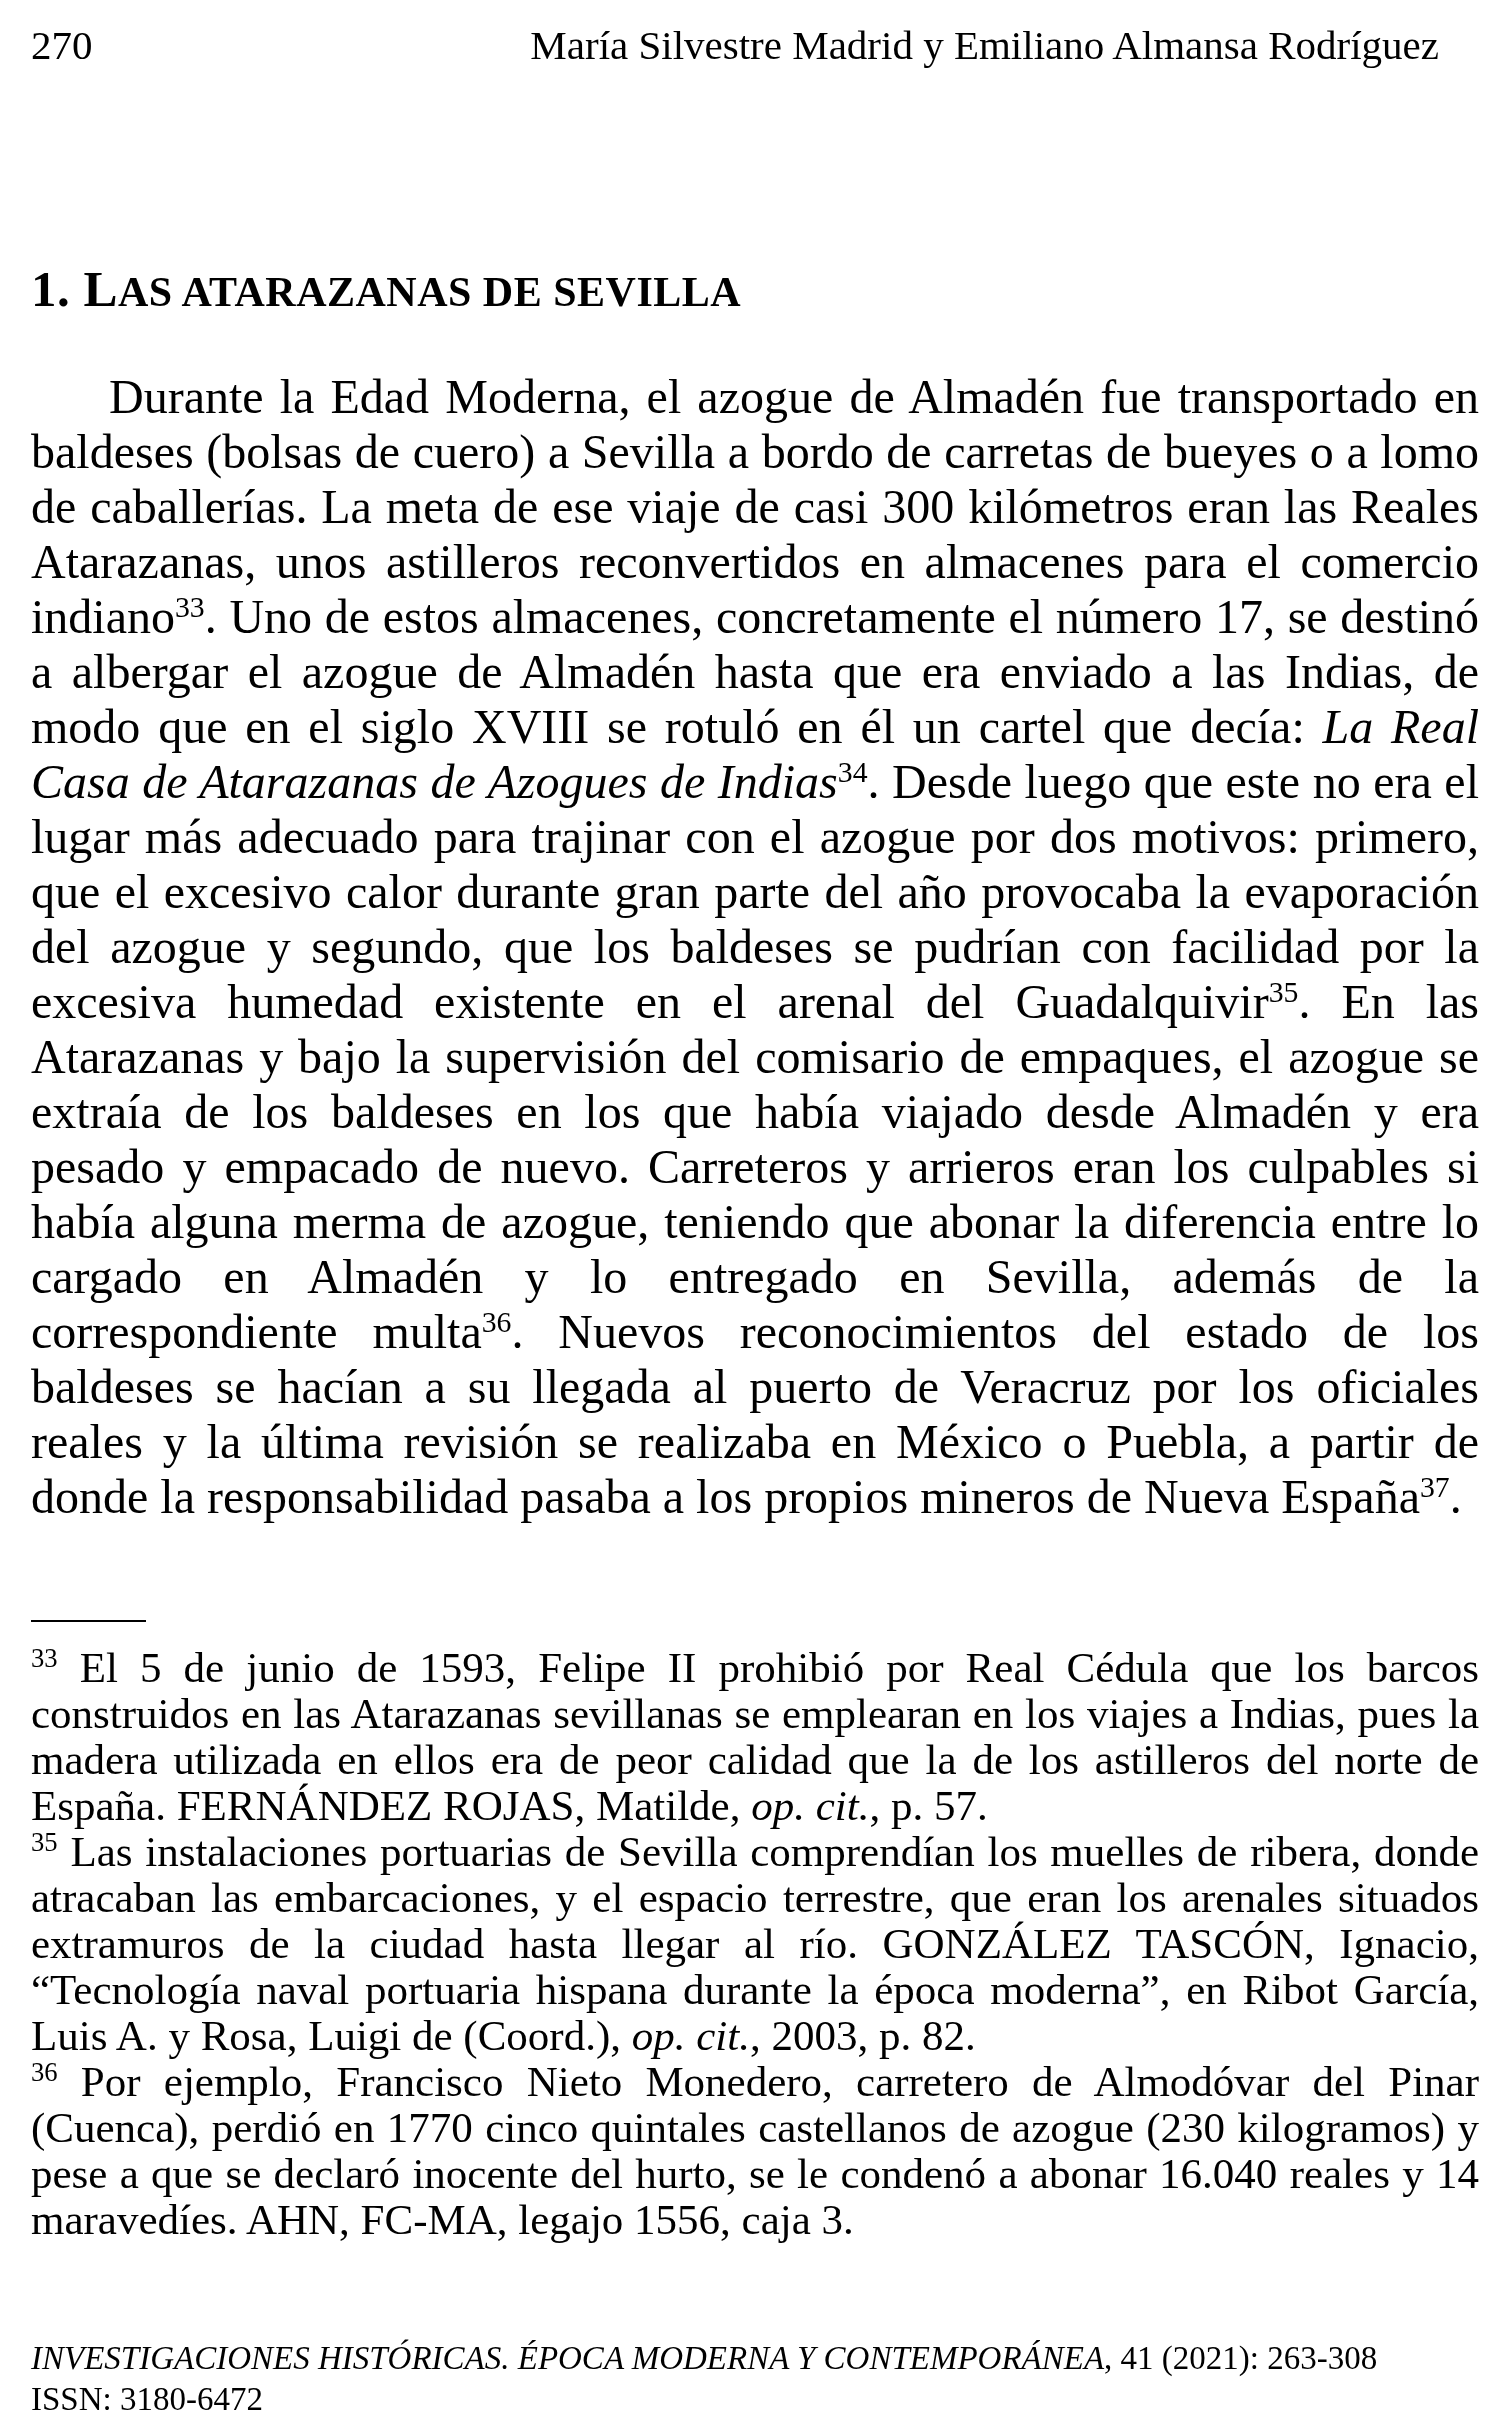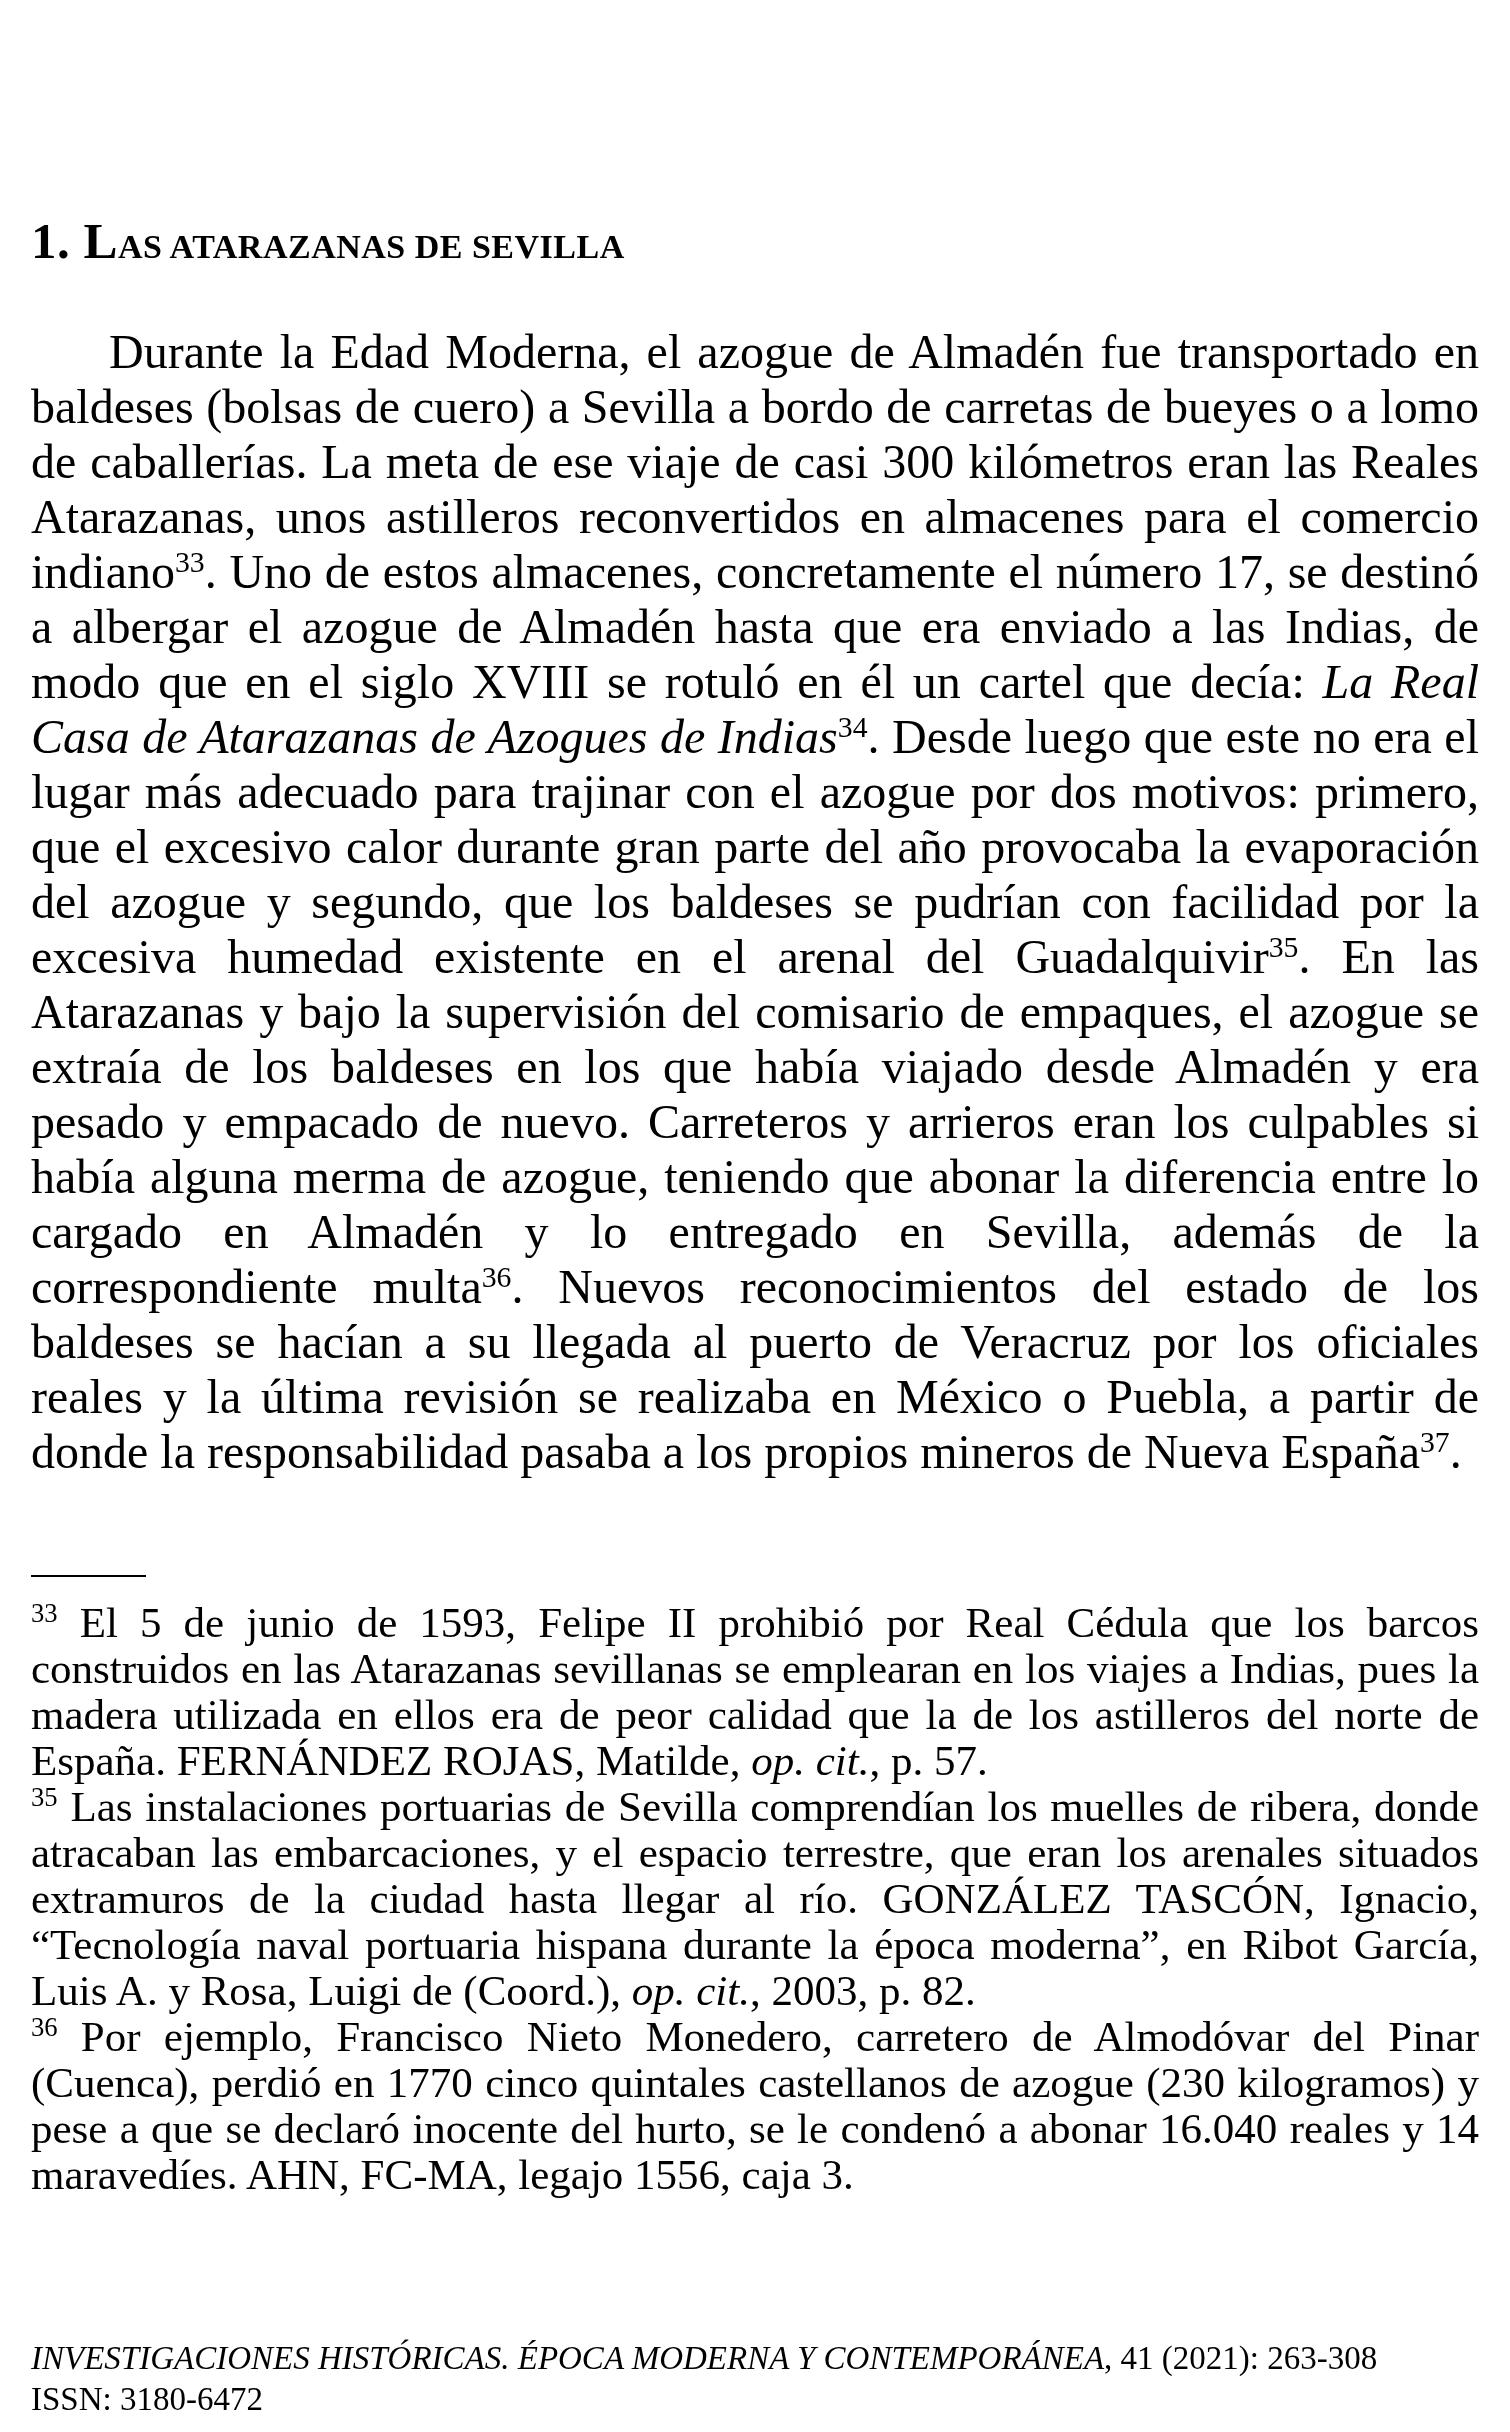--- a/index.html
+++ b/index.html
@@ -23,21 +23,21 @@
   }
   .running-header .authors { margin-right: 40px; }
   .section-heading {
     margin-top: 193px;
     font-weight: bold;
     font-size: 51px;
     line-height: 54px;
     letter-spacing: 0.5px;
   }
   .section-heading .smallcaps {
-    font-size: 34px;
+    font-size: 42px;
   }
   .body-paragraph {
     margin-top: 50px;
     font-size: 48px;
     line-height: 55px;
     text-align: justify;
     text-indent: 78px;
   }
   sup.fnref {
     font-size: 0.62em;
@@ -67,20 +67,24 @@
     font-size: 33px;
     line-height: 41px;
   }
   i, .it { font-style: italic; }
 </style>
 </head>
 <body>
 
 <div class="page">
 
+  <div class="running-header">
+    <span class="page-number">270</span>
+    <span class="authors">María Silvestre Madrid y Emiliano Almansa Rodríguez</span>
+  </div>
 
   <h1 class="section-heading"><span>1. L</span><span class="smallcaps">AS ATARAZANAS DE SEVILLA</span></h1>
 
   <p class="body-paragraph"><span>Durante la Edad Moderna, el azogue de Almadén fue transportado en baldeses (bolsas de cuero) a Sevilla a bordo de carretas de bueyes o a lomo de caballerías. La meta de ese viaje de casi 300 kilómetros eran las Reales Atarazanas, unos astilleros reconvertidos en almacenes para el comercio indiano</span><sup class="fnref">33</sup><span>. Uno de estos almacenes, concretamente el número 17, se destinó a albergar el azogue de Almadén hasta que era enviado a las Indias, de modo que en el siglo XVIII se rotuló en él un cartel que decía: </span><i>La Real Casa de Atarazanas de Azogues de Indias</i><sup class="fnref">34</sup><span>. Desde luego que este no era el lugar más adecuado para trajinar con el azogue por dos motivos: primero, que el excesivo calor durante gran parte del año provocaba la evaporación del azogue y segundo, que los baldeses se pudrían con facilidad por la excesiva humedad existente en el arenal del Guadalquivir</span><sup class="fnref">35</sup><span>. En las Atarazanas y bajo la supervisión del comisario de empaques, el azogue se extraía de los baldeses en los que había viajado desde Almadén y era pesado y empacado de nuevo. Carreteros y arrieros eran los culpables si había alguna merma de azogue, teniendo que abonar la diferencia entre lo cargado en Almadén y lo entregado en Sevilla, además de la correspondiente multa</span><sup class="fnref">36</sup><span>. Nuevos reconocimientos del estado de los baldeses se hacían a su llegada al puerto de Veracruz por los oficiales reales y la última revisión se realizaba en México o Puebla, a partir de donde la responsabilidad pasaba a los propios mineros de Nueva España</span><sup class="fnref">37</sup><span>.</span></p>
 
   <hr class="footnote-rule">
 
   <div class="footnotes">
     <div class="footnote"><sup class="fnref">33</sup><span> El 5 de junio de 1593, Felipe II prohibió por Real Cédula que los barcos construidos en las Atarazanas sevillanas se emplearan en los viajes a Indias, pues la madera utilizada en ellos era de peor calidad que la de los astilleros del norte de España. FERNÁNDEZ ROJAS, Matilde, </span><i>op. cit.</i><span>, p. 57.</span></div>
     <div class="footnote"><sup class="fnref">35</sup><span> Las instalaciones portuarias de Sevilla comprendían los muelles de ribera, donde atracaban las embarcaciones, y el espacio terrestre, que eran los arenales situados extramuros de la ciudad hasta llegar al río. GONZÁLEZ TASCÓN, Ignacio, “Tecnología naval portuaria hispana durante la época moderna”, en Ribot García, Luis A. y Rosa, Luigi de (Coord.), </span><i>op. cit.</i><span>, 2003, p. 82.</span></div>

